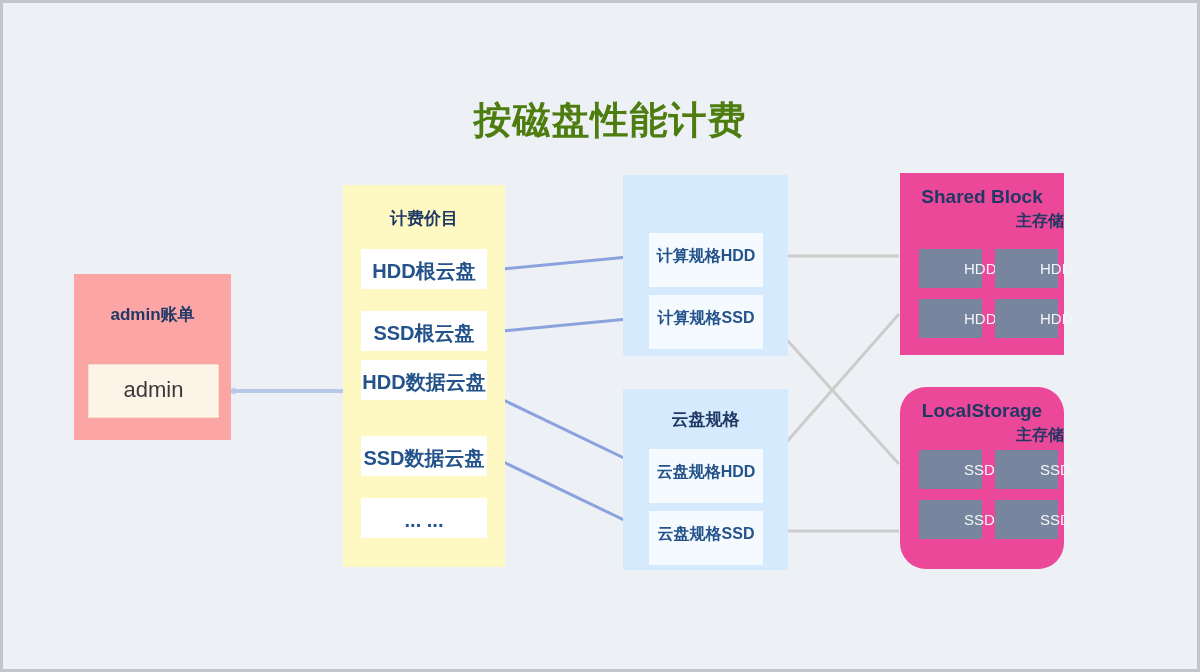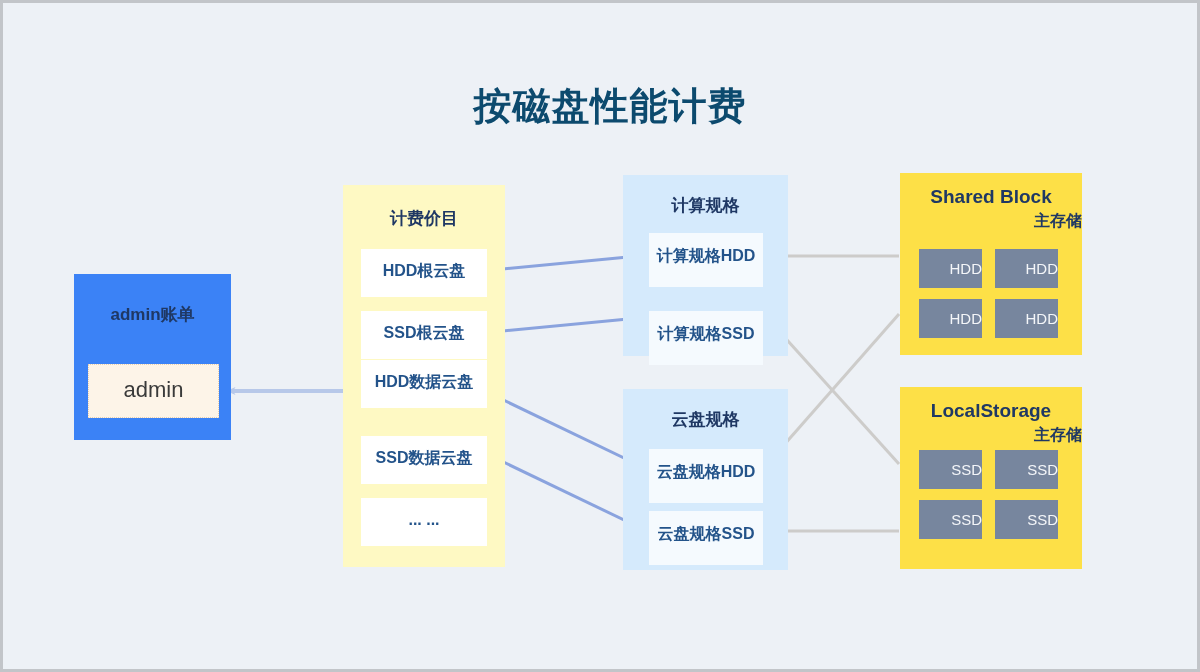--- a/index.html
+++ b/index.html
@@ -19,43 +19,43 @@
   }
   #conn-svg {
     position: absolute;
     left: 0; top: 0;
     width: 1200px; height: 672px;
     pointer-events: none;
   }
   .diagram-title {
     position: absolute;
     left: 607px;
-    top: 78px;
+    top: 92px;
     transform: translateX(-50%);
     margin: 0;
     font-size: 38px;
     font-weight: 700;
-    color: #0c4a6e;
+    color: #4d7c0f;
     white-space: nowrap;
     letter-spacing: 1px;
   }
   .box { position: absolute; box-sizing: border-box; }
   .box-title {
     text-align: center;
     color: #1f3864;
     font-weight: 700;
     font-size: 17px;
     white-space: nowrap;
   }
 
   
   .admin-box {
     left: 71px; top: 271px;
     width: 157px; height: 166px;
-    background: #3b82f6;
+    background: #fca5a5;
   }
   .admin-box .box-title { margin-top: 29px; }
   .admin-item {
     position: absolute;
     left: 14px; top: 90px;
     width: 129px; height: 52px;
     background: #fdf4e8;
     border: 1px dotted #e9cfae;
     color: #3a3a3a;
     font-size: 22px;
@@ -66,24 +66,24 @@
   
   .billing-box {
     left: 340px; top: 182px;
     width: 162px; height: 382px;
     background: #fef9c3;
   }
   .billing-box .box-title { margin-top: 22px; }
   .billing-item {
     position: absolute;
     left: 18px;
-    width: 126px; height: 48px;
+    width: 126px; height: 40px;
     background: #ffffff;
     color: #23538a;
-    font-size: 16px;
+    font-size: 20px;
     font-weight: 600;
     line-height: 44px;
     text-align: center;
     white-space: nowrap;
   }
   .billing-item.i0 { top: 64px; }
   .billing-item.i1 { top: 126px; }
   .billing-item.i2 { top: 175px; }
   .billing-item.i3 { top: 251px; }
   .billing-item.i4 { top: 313px; }
@@ -102,31 +102,31 @@
     width: 114px; height: 54px;
     background: #f5fafe;
     color: #23538a;
     font-size: 16px;
     font-weight: 600;
     line-height: 46px;
     text-align: center;
     white-space: nowrap;
   }
   .compute-box .spec-item.i0 { top: 58px; }
-  .compute-box .spec-item.i1 { top: 120px; margin-top: 16px; }
+  .compute-box .spec-item.i1 { top: 120px; }
   .disk-box    .spec-item.i0 { top: 60px; }
   .disk-box    .spec-item.i1 { top: 122px; }
 
   
   .storage-box {
-    width: 182px; height: 182px;
-    background: #fde047;
+    width: 164px; height: 182px;
+    background: #ec4899;
   }
   .shared-box { left: 897px; top: 170px; }
-  .local-box  { left: 897px; top: 384px; }
+  .local-box  { left: 897px; top: 384px; border-radius: 26px; }
   .storage-title {
     margin-top: 13px;
     text-align: center;
     color: #1f3864;
     font-weight: 700;
     font-size: 19px;
     white-space: nowrap;
   }
   .storage-subtitle {
     margin-top: 3px;
@@ -144,22 +144,23 @@
     column-gap: 13px;
     row-gap: 11px;
   }
   .shared-box .cell-grid { top: 76px; }
   .local-box  .cell-grid { top: 63px; }
   .storage-cell {
     background: #77869e;
     color: #f4f6f9;
     font-size: 15px;
     line-height: 39px;
-    text-align: right;
+    text-align: left;
     font-weight: 400;
+    padding-left: 45px;
   }
 </style>
 </head>
 <body>
 
 <div id="canvas">
 
   <svg id="conn-svg" viewBox="0 0 1200 672">
     <defs id="conn-defs">
         <marker id="arrowhead-0" markerWidth="10" markerHeight="8" refX="8.5" refY="4" orient="auto" markerUnits="userSpaceOnUse">
@@ -193,21 +194,20 @@
   <div class="box billing-box">
     <div class="box-title">计费价目</div>
     <div class="billing-item i0">HDD根云盘</div>
     <div class="billing-item i1">SSD根云盘</div>
     <div class="billing-item i2">HDD数据云盘</div>
     <div class="billing-item i3">SSD数据云盘</div>
     <div class="billing-item i4">... ...</div>
   </div>
 
   <div class="box spec-box compute-box">
-    <div class="box-title">计算规格</div>
     <div class="spec-item i0">计算规格HDD</div>
     <div class="spec-item i1">计算规格SSD</div>
   </div>
 
   <div class="box spec-box disk-box">
     <div class="box-title">云盘规格</div>
     <div class="spec-item i0">云盘规格HDD</div>
     <div class="spec-item i1">云盘规格SSD</div>
   </div>
 

